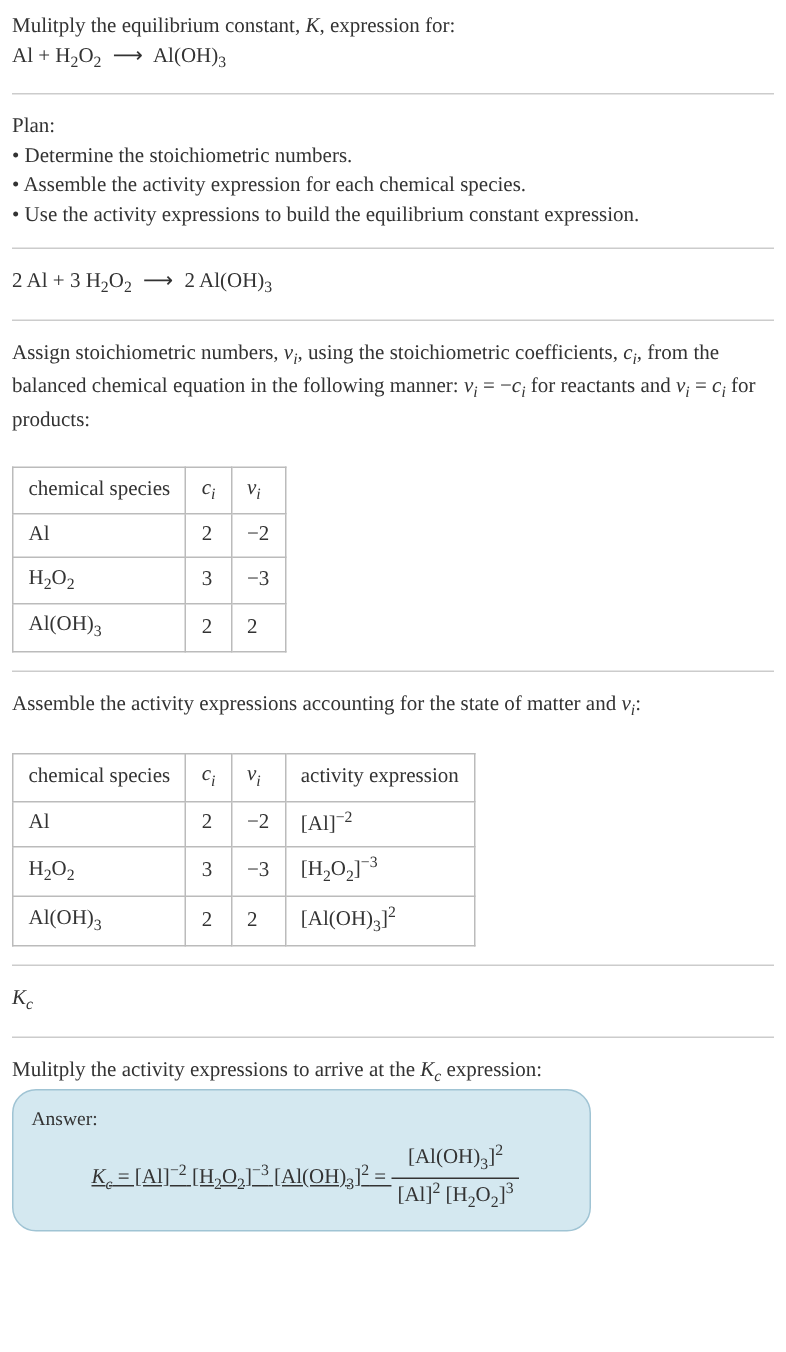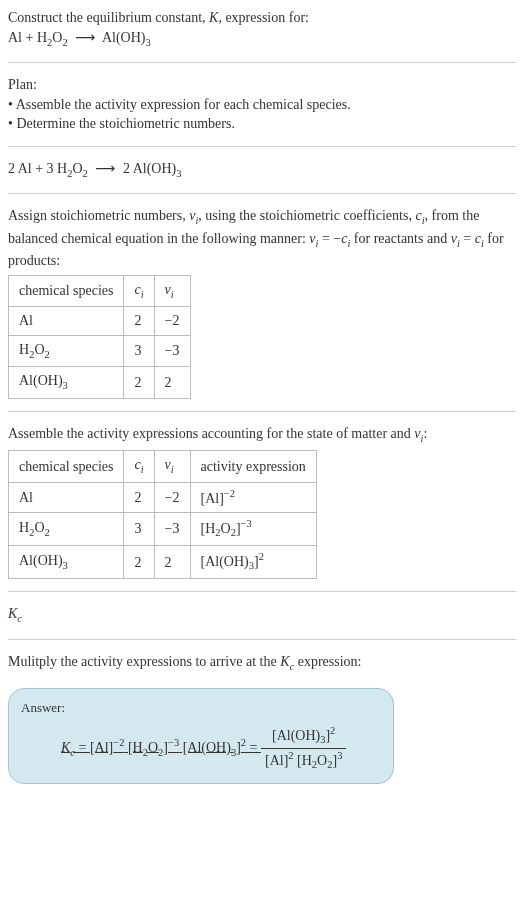--- a/index.html
+++ b/index.html
@@ -28,34 +28,34 @@
     }
     sup {
       font-size: 0.75em;
       vertical-align: super;
     }
     .arrow {
       padding: 0 4px;
     }
     table {
       border-collapse: collapse;
-      margin-top: 4px;
+      margin-top: 20px;
     }
     td, th {
       border: 1px solid #bbb;
       padding: 4px 10px;
       text-align: left;
       font-weight: normal;
     }
     .answer-box {
       background-color: #d4e8f0;
       border: 1px solid #a0c4d4;
       border-radius: 16px;
       padding: 10px 12px;
-      margin-top: 14px;
+      margin-top: 0;
       display: inline-block;
       min-width: 360px;
     }
     .answer-label {
       font-size: 13px;
       margin-bottom: 6px;
     }
     .frac {
       display: inline-block;
       vertical-align: middle;
@@ -72,32 +72,33 @@
     }
     .eq-indent {
       padding-left: 40px;
       text-decoration: underline;
     }
   </style>
 </head>
 <body>
 
 <div class="section">
-  <span>Construct the equilibrium constant, </span><span class="italic">K</span><span>, expression for:</span><br>
+  <span>Mulitply the equilibrium constant, </span><span class="italic">K</span><span>, expression for:</span><br>
   <span>Al + H</span><sub>2</sub><span>O</span><sub>2</sub>
   <span class="arrow">⟶</span>
   <span>Al(OH)</span><sub>3</sub>
 </div>
 
 <hr>
 
 <div class="section">
   <div>Plan:</div>
+  <div>• Determine the stoichiometric numbers.</div>
   <div>• Assemble the activity expression for each chemical species.</div>
-  <div>• Determine the stoichiometric numbers.</div>
+  <div>• Use the activity expressions to build the equilibrium constant expression.</div>
 </div>
 
 <hr>
 
 <div class="section">
   <span>2 Al + 3 H</span><sub>2</sub><span>O</span><sub>2</sub>
   <span class="arrow">⟶</span>
   <span>2 Al(OH)</span><sub>3</sub>
 </div>
 

